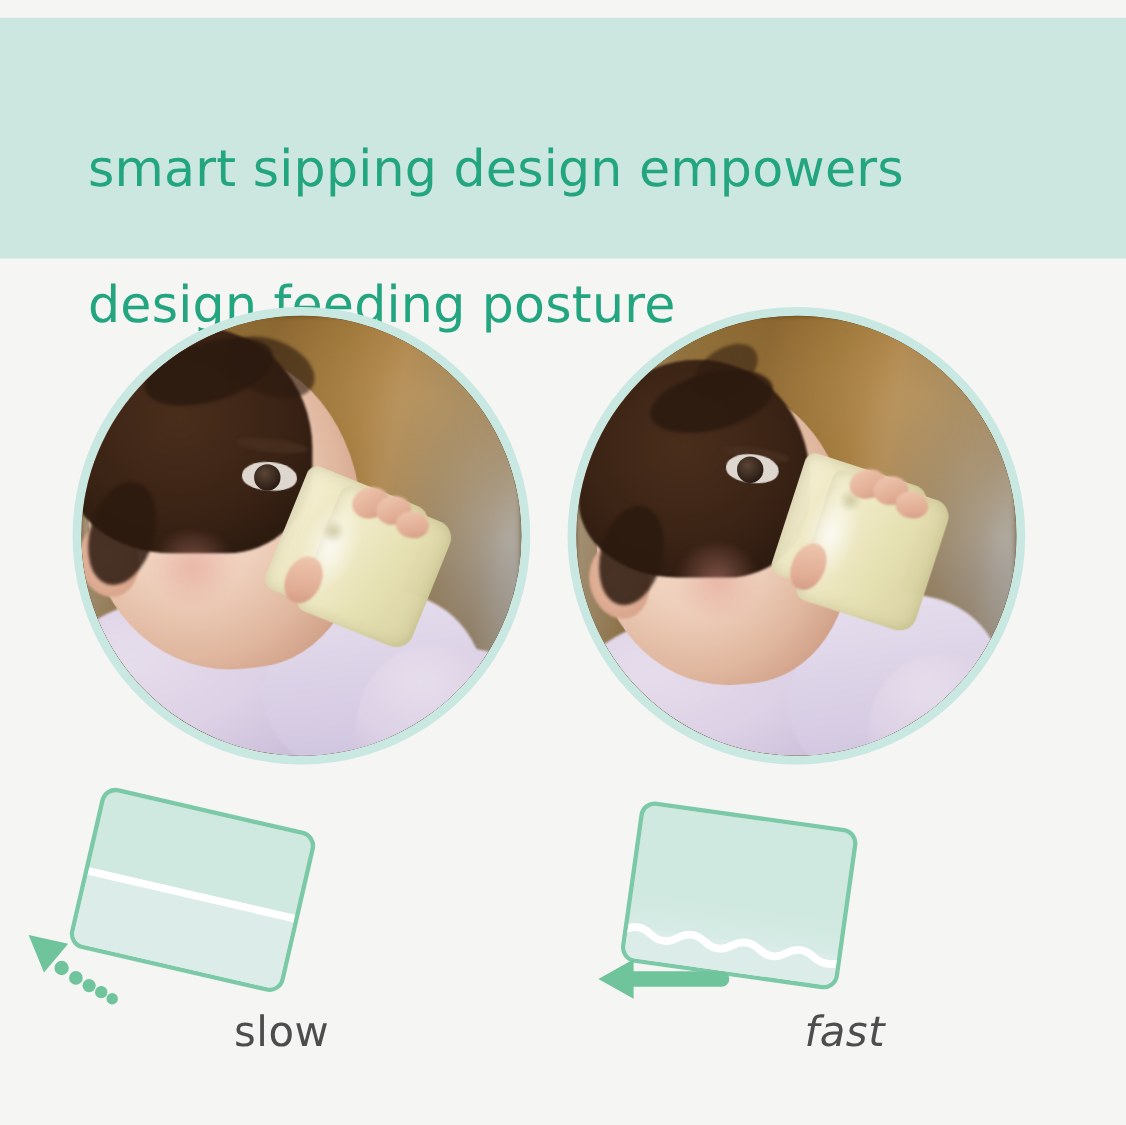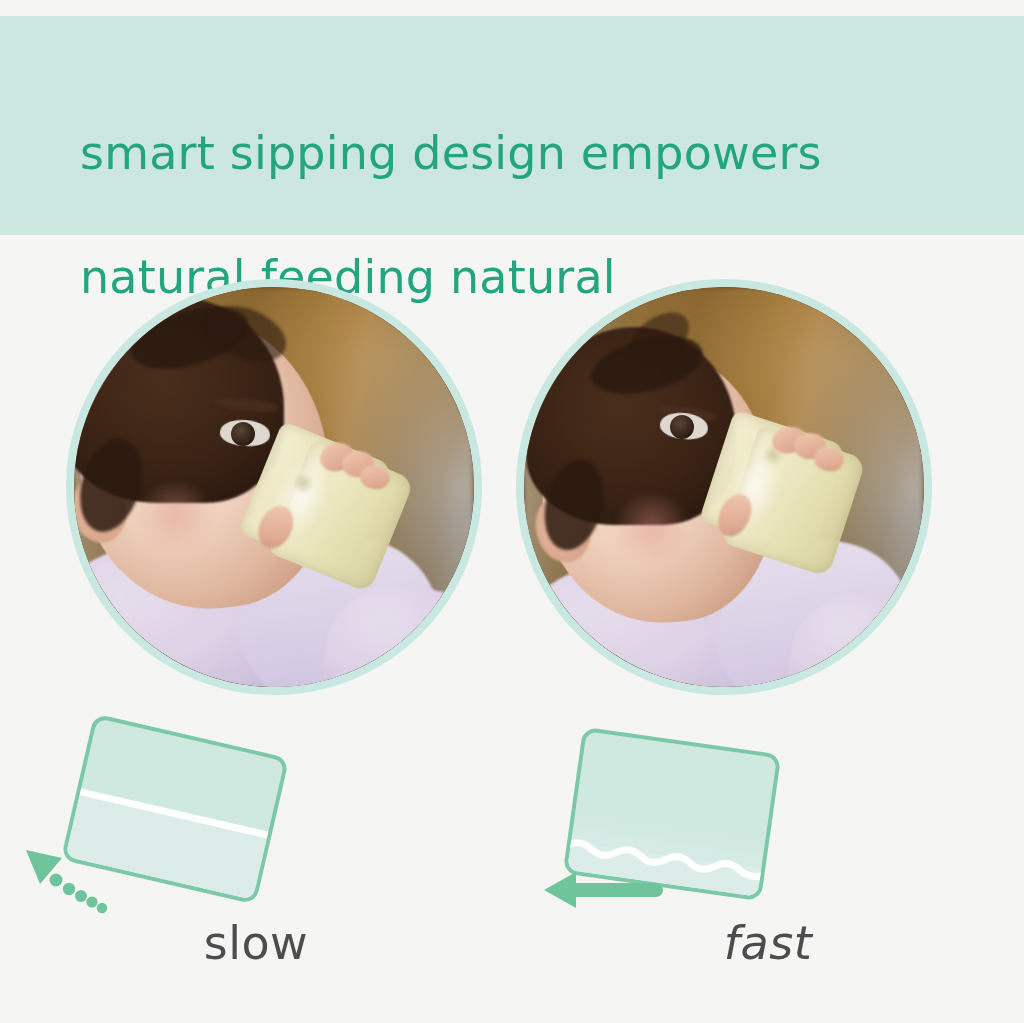--- a/index.html
+++ b/index.html
@@ -259,35 +259,35 @@
   }
 
   .arrow-dotted { position: absolute; }
   .arrow-solid  { position: absolute; }
 
   .speed-label {
     position: absolute;
     width: 512px;
     text-align: center;
     color: #4d4d4d;
-    font-size: 46px;
+    font-size: 38px;
     font-weight: 400;
     letter-spacing: 0.5px;
     font-family: "DejaVu Sans", "Liberation Sans", sans-serif;
   }
 </style>
 </head>
 <body>
 
 <div id="page">
 
   <div class="header-band">
     <div class="headline">
       <span class="headline-line">smart sipping design empowers</span>
-      <span class="headline-line">natural feeding natural</span>
+      <span class="headline-line">design feeding posture</span>
     </div>
   </div>
 
   <div class="photos">
 
     <div class="photo-circle photo-left">
       <div class="photo-inner">
         <div class="bg-wood"></div>
         <div class="bg-wood-2"></div>
 

